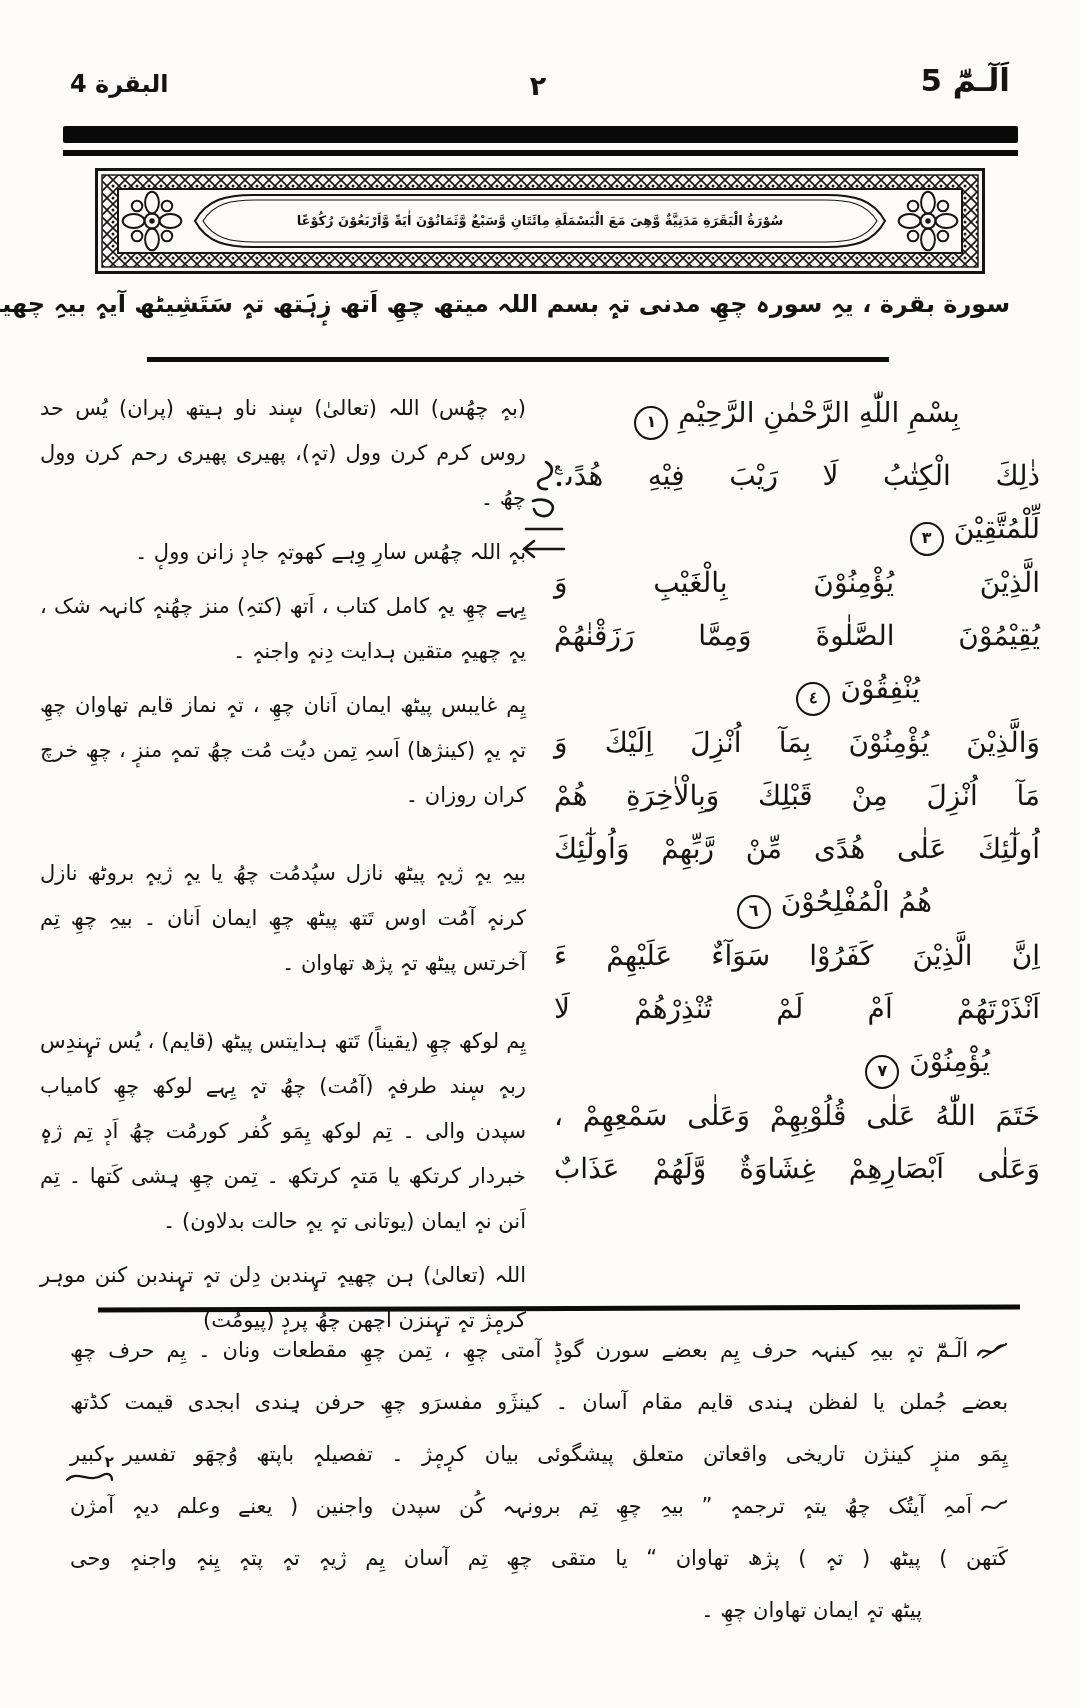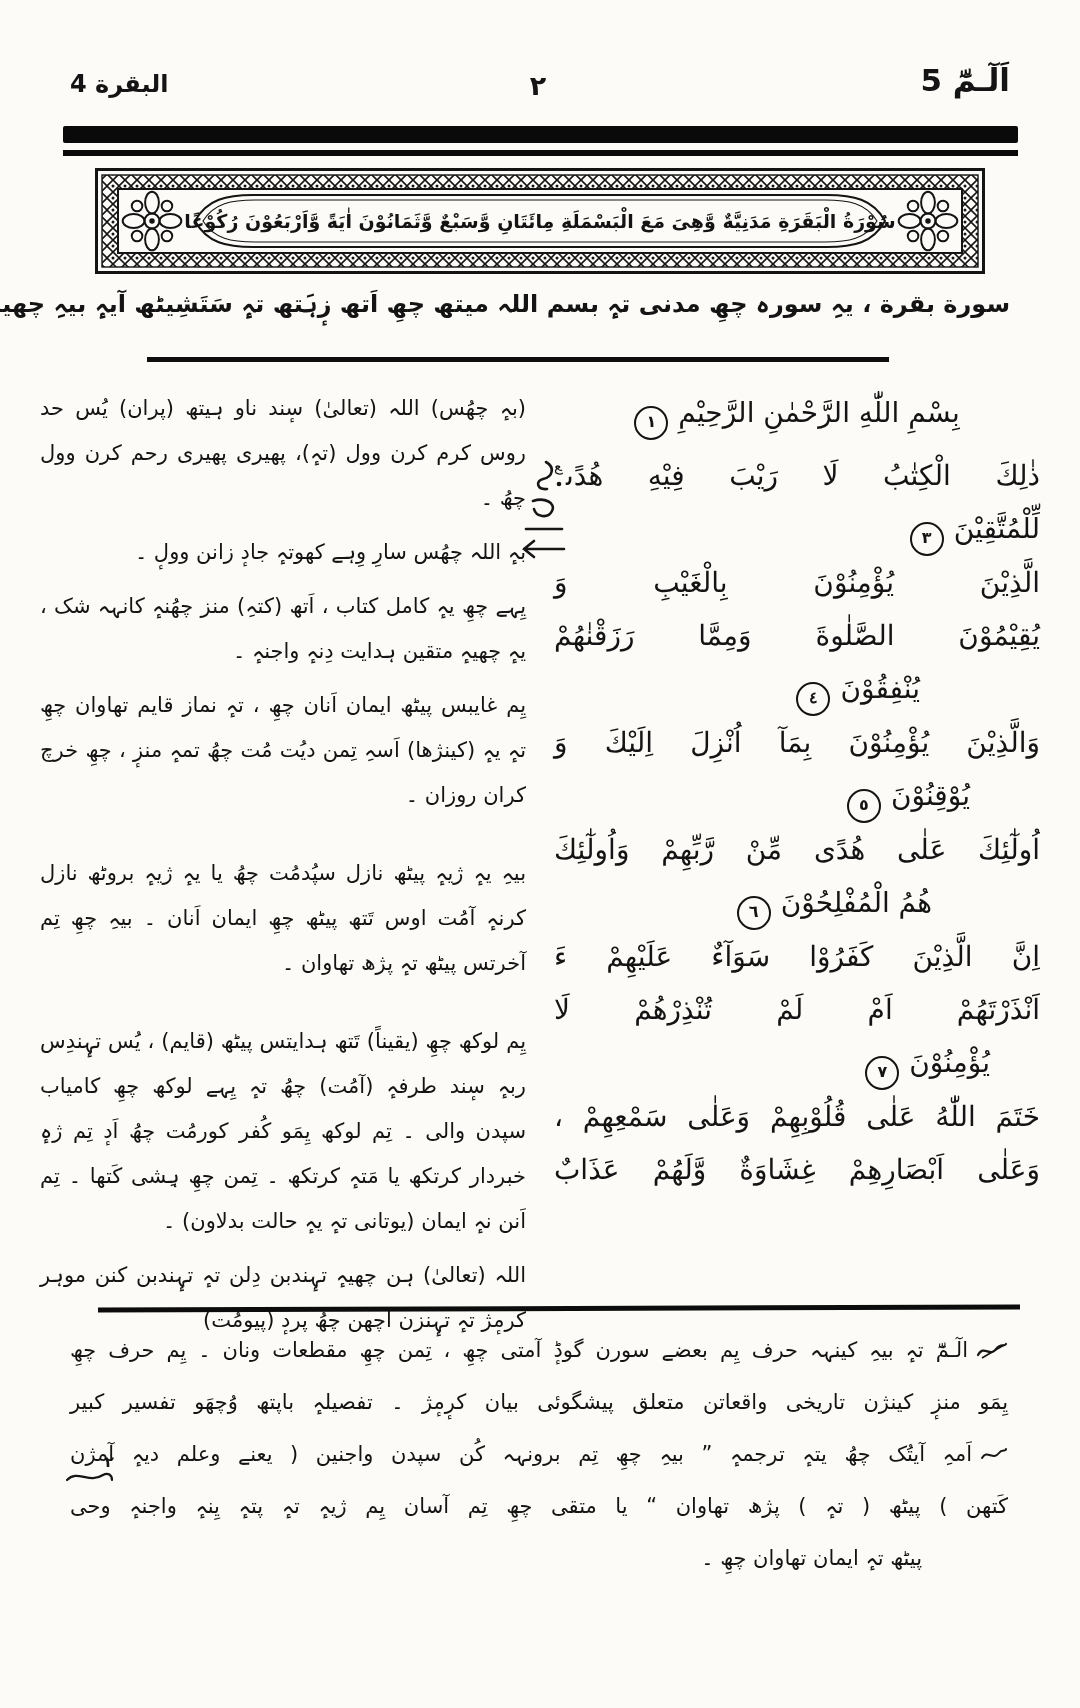--- a/index.html
+++ b/index.html
@@ -15,21 +15,21 @@
   .h-right{position:absolute; right:4px; top:0; font-size:31px; font-weight:bold; letter-spacing:1px;}
   .h-center{position:absolute; left:50%; transform:translateX(-50%); top:8px; font-size:27px; font-weight:bold;}
   .h-left{position:absolute; left:8px; top:8px; font-size:24px; font-weight:bold;}
   .rule-thick{position:absolute; top:126px; left:63px; right:62px; height:17px; background:#0a0a0a; border-radius:2px;}
   .rule-thin{position:absolute; top:150px; left:63px; right:62px; height:6px; background:#0a0a0a;}
   
   .banner{position:absolute; top:168px; left:95px; width:890px; height:106px;}
   .banner svg.frame{position:absolute; inset:0;}
   .banner-text{
     position:absolute; inset:0; display:flex; align-items:center; justify-content:center;
-    padding:0 84px; font-size:19px; font-weight:bold; white-space:nowrap; line-height:1.1;
+    padding:0 84px; font-size:13px; font-weight:bold; white-space:nowrap; line-height:1.1;
   }
   
   .intro{position:absolute; top:290px; left:40px; right:70px; text-align:center;
          font-size:24px; font-weight:bold; white-space:nowrap;}
   .intro-rule{position:absolute; top:357px; left:147px; width:742px; height:5px; background:#0e0e0e;}
   
   .content{position:absolute; top:386px; right:40px; left:40px; display:flex; gap:28px;}
   .quran-col{width:486px;}
   .trans-col{width:486px;}
   .qline{font-size:28px; line-height:53px; min-height:53px;}
@@ -109,21 +109,21 @@
   <div class="content">
 
     <div class="quran-col">
       <div class="qline c"><span>بِسْمِ اللّٰهِ الرَّحْمٰنِ الرَّحِيْمِ</span><span class="v">١</span></div>
       <div class="qline j"><span>ذٰلِكَ الْكِتٰبُ لَا رَيْبَ فِيْهِ هُدًى</span><span class="fnref">ع</span></div>
       <div class="qline r"><span>لِّلْمُتَّقِيْنَ</span><span class="v">٣</span></div>
       <div class="qline j"><span>الَّذِيْنَ يُؤْمِنُوْنَ بِالْغَيْبِ وَ</span></div>
       <div class="qline j"><span>يُقِيْمُوْنَ الصَّلٰوةَ وَمِمَّا رَزَقْنٰهُمْ</span></div>
       <div class="qline r pr120"><span>يُنْفِقُوْنَ</span><span class="v">٤</span></div>
       <div class="qline j"><span>وَالَّذِيْنَ يُؤْمِنُوْنَ بِمَآ اُنْزِلَ اِلَيْكَ وَ</span></div>
-      <div class="qline r pr70"><span>يُوْقِنُوْنَ</span><span class="v">٥</span></div>
+      <div class="qline j"><span>مَآ اُنْزِلَ مِنْ قَبْلِكَ وَبِالْاٰخِرَةِ هُمْ</span></div>
       <div class="qline j"><span>اُولٰٓئِكَ عَلٰى هُدًى مِّنْ رَّبِّهِمْ وَاُولٰٓئِكَ</span></div>
       <div class="qline r pr110"><span>هُمُ الْمُفْلِحُوْنَ</span><span class="v">٦</span></div>
       <div class="qline j"><span>اِنَّ الَّذِيْنَ كَفَرُوْا سَوَآءٌ عَلَيْهِمْ ءَ</span></div>
       <div class="qline j"><span>اَنْذَرْتَهُمْ اَمْ لَمْ تُنْذِرْهُمْ لَا</span></div>
       <div class="qline r pr50"><span>يُؤْمِنُوْنَ</span><span class="v">٧</span></div>
       <div class="qline j"><span>خَتَمَ اللّٰهُ عَلٰى قُلُوْبِهِمْ وَعَلٰى سَمْعِهِمْ ،</span></div>
       <div class="qline j"><span>وَعَلٰى اَبْصَارِهِمْ غِشَاوَةٌ وَّلَهُمْ عَذَابٌ</span></div>
     </div>
 
     <div class="trans-col">
@@ -158,20 +158,21 @@
     </svg>
   </div>
 
   <div class="fn-block">
     <div class="fl">
       <svg class="inline-mark" width="32" height="18" viewBox="0 0 32 18">
         <path d="M2 13 C8 2 14 16 20 7 C24 1 29 5 30 2" fill="none" stroke="#161616" stroke-width="2.2" stroke-linecap="round"></path>
         <path d="M6 16 L28 3" stroke="#161616" stroke-width="1.6"></path>
       </svg><span>الٓـمّٓ تہٕ بیہِ کینہہ حرف یِم بعضے سورن گوڈٕ آمتی چھِ ، تِمن چھِ مقطعات ونان ۔ یِم حرف چھِ</span>
     </div>
+    <div class="fl">بعضے جُملن یا لفظن ہِندی قایم مقام آسان ۔ کینژَو مفسرَو چھِ حرفن ہِندی ابجدی قیمت کڈتھ</div>
     <div class="fl">یِمَو منزٕ کینژن تاریخی واقعاتن متعلق پیشگوئی بیان کرٕمٕژ ۔ تفصیلہٕ باپتھ وُچھَو تفسیر کبیر</div>
     <div class="fl">
       <svg class="inline-mark" width="28" height="16" viewBox="0 0 28 16">
         <path d="M2 11 C7 2 13 14 19 6 C22 2 26 5 26 2" fill="none" stroke="#161616" stroke-width="2" stroke-linecap="round"></path>
       </svg><span>اَمہِ آیتُک چھُ یتہٕ ترجمہٕ ” بیہِ چھِ تِم برونہہ کُن سپدن واجنین ( یعنے وعلم دیہٕ آمژن</span>
     </div>
     <div class="fl">کَتھن ) پیٹھ ( تہٕ ) پژھ تھاوان “ یا متقی چھِ تِم آسان یِم ژیہٕ تہٕ پتہٕ یِنہٕ واجنہٕ وحی</div>
     <div class="fl last">پیٹھ تہٕ ایمان تھاوان چھِ ۔</div>
   </div>
 

